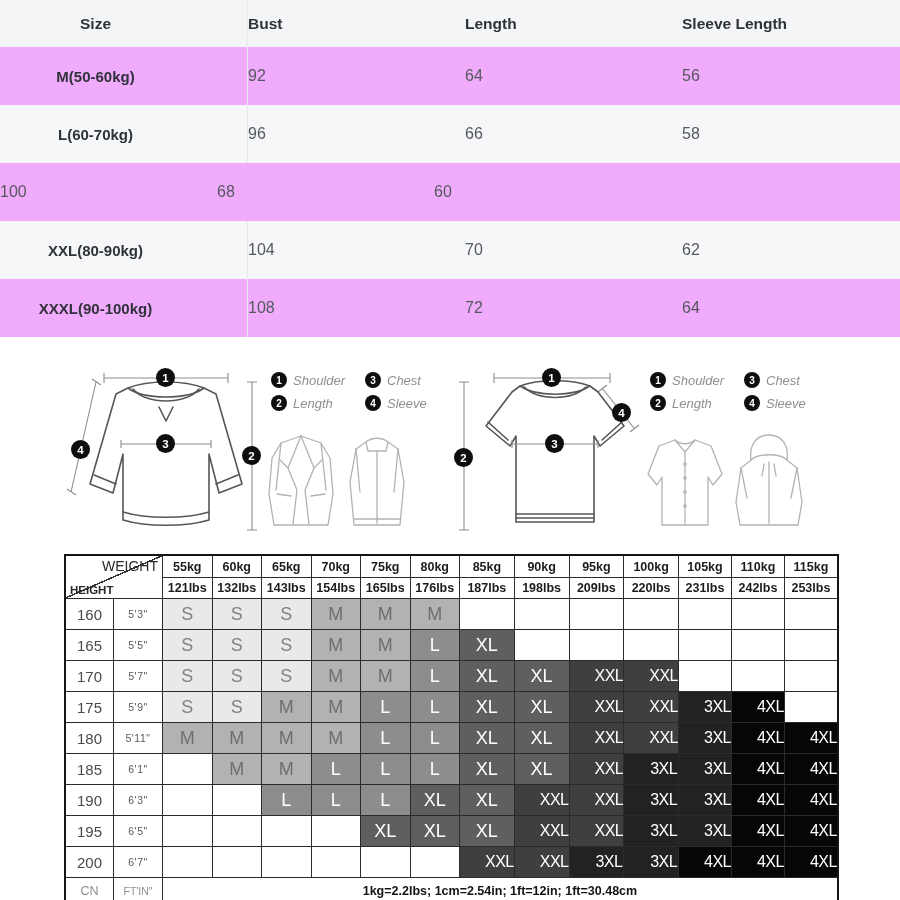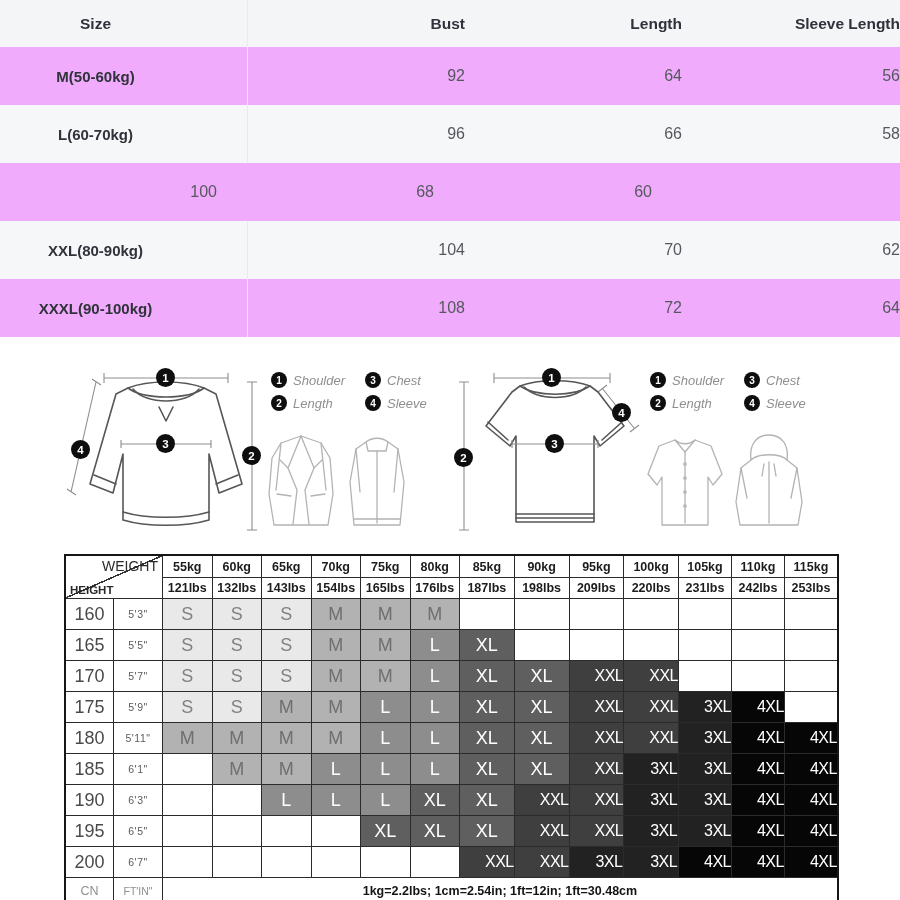--- a/index.html
+++ b/index.html
@@ -4,21 +4,21 @@
 <style>
   html,body{margin:0;padding:0;background:#ffffff;width:900px;height:900px;overflow:hidden;
     font-family:"Liberation Sans", sans-serif;}
   .page{position:relative;width:900px;height:900px;background:#fff;}
 
   
   .size-table{position:absolute;left:0;top:0;width:900px;}
   .st-row{display:flex;align-items:center;height:58px;background:#f0abfc;}
   .st-row.alt{background:#f6f7f8;}
   .st-row.st-header{height:47px;background:#f4f5f6;}
-  .st-cell{box-sizing:border-box;text-align:right;color:#55585e;font-size:16px;}
+  .st-cell{box-sizing:border-box;text-align:left;color:#55585e;font-size:16px;}
   .st-cell.c0{width:248px;padding-right:56px;border-right:1px solid #e9eaec;
     align-self:stretch;display:flex;align-items:center;justify-content:center;}
   .st-cell.c1{width:217px;}
   .st-cell.c2{width:217px;}
   .st-cell.c3{width:218px;}
   .st-head{font-weight:bold;color:#2f323a;font-size:15.5px;}
   .st-size{font-weight:bold;color:#2f323a;font-size:15px;}
 
   
   .measure{position:absolute;left:0;top:360px;width:900px;height:195px;}
@@ -43,21 +43,21 @@
   .g-right .minis{left:192px;top:72px;}
   .mini-line{fill:none;stroke:#b3b3b3;stroke-width:1.3;stroke-linejoin:round;stroke-linecap:round;}
 
   
   .matrix-wrap{position:absolute;left:64px;top:554px;}
   table.matrix{border-collapse:collapse;border:2px solid #161616;table-layout:fixed;}
   table.matrix td{border:1px solid #2b2b2b;text-align:center;vertical-align:middle;
     padding:0;overflow:hidden;white-space:nowrap;}
   td.w-kg{height:21px;font-size:12.5px;font-weight:bold;color:#1c1c1c;width:48.5px;}
   td.w-lbs{height:20px;font-size:12.5px;font-weight:bold;color:#1c1c1c;}
-  td.h-cm{font-size:18px;color:#4a4a4a;width:47px;}
+  td.h-cm{font-size:15px;color:#4a4a4a;width:47px;}
   td.h-ft{font-size:10.5px;color:#5a5a5a;width:48px;letter-spacing:0.5px;}
   tr.m-row td{height:30px;}
   td.sz{font-size:18px;font-weight:500;}
   td.sz.long{font-size:16px;letter-spacing:-0.5px;padding-left:25px;}
   td.corner{position:relative;background:
     linear-gradient(to bottom right,#ffffff calc(50% - 1px),#333333 calc(50% - 1px),#333333 calc(50% + 0.5px),#ffffff calc(50% + 0.5px));}
   .corner-weight{position:absolute;right:4px;top:2px;font-size:14px;font-weight:normal;color:#2a2a2a;}
   .corner-height{position:absolute;left:4px;bottom:2px;font-size:11.5px;font-weight:bold;color:#2a2a2a;}
   tr.f-row td{height:25px;}
   td.unit{font-size:12.5px;color:#8f8f8f;}

